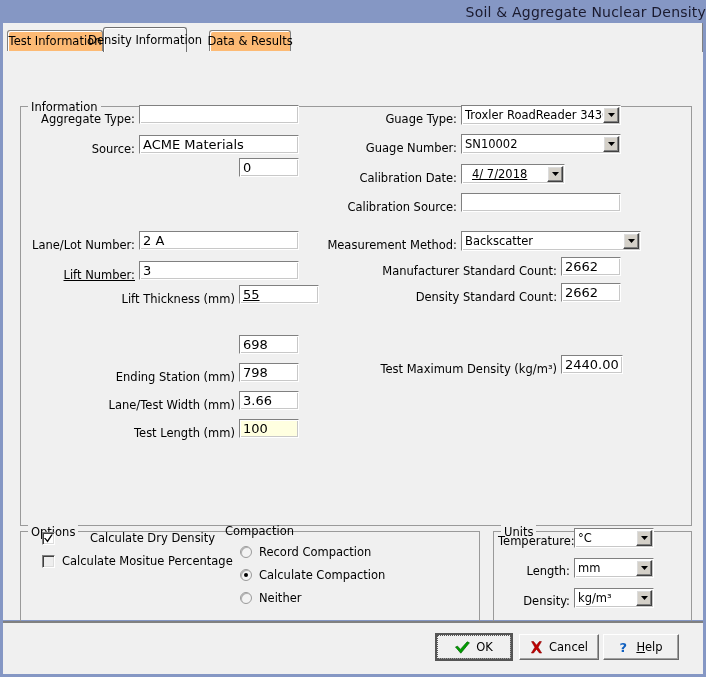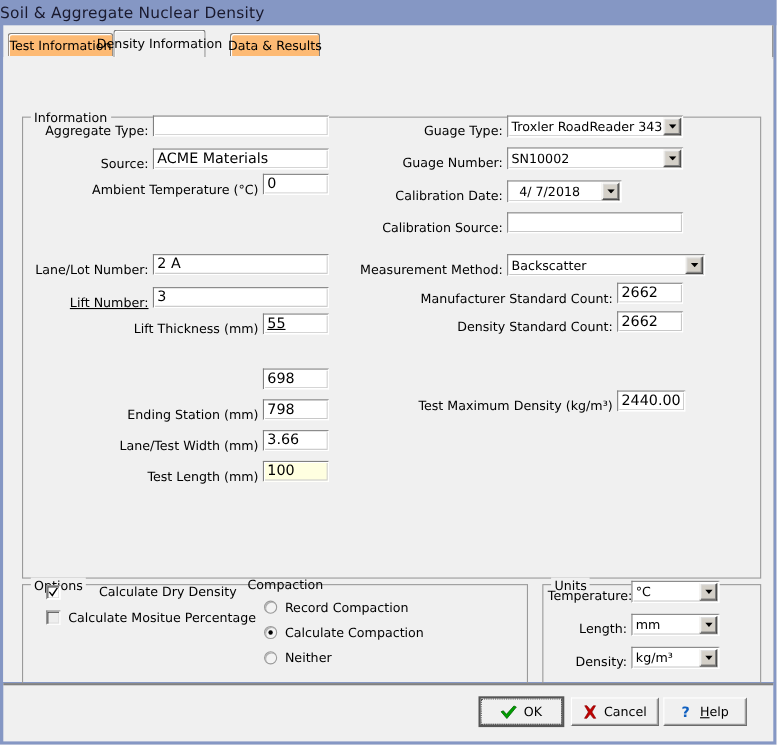--- a/index.html
+++ b/index.html
@@ -15,21 +15,21 @@
     position: relative;
     width: 706px; height: 677px;
     background: #8597c4;
     box-sizing: border-box;
   }
   
   .titlebar {
     position: absolute; left: 0; top: 0;
     width: 706px; height: 23px;
     background: #8597c4;
-    display: flex; align-items: center; justify-content: flex-start;
+    display: flex; align-items: center; justify-content: flex-end;
   }
   .titlebar .title {
     font-size: 14px;
     color: #1a1a2e;
     letter-spacing: .2px;
   }
   
   .client {
     position: absolute; left: 3px; top: 23px;
     width: 700px; height: 597px;
@@ -262,31 +262,30 @@
       <div class="group" id="grp-information">
         <span class="legend">Information</span>
       </div>
 
       <div class="lbl r" style="left:20px;top:60px;width:112px;">Aggregate Type:</div>
       <div class="tf" style="left:136px;top:52px;width:160px;"></div>
 
       <div class="lbl r" style="left:20px;top:90px;width:112px;">Source:</div>
       <div class="tf" style="left:136px;top:82px;width:160px;">ACME Materials</div>
 
-      <div class="lbl r" style="left:20px;top:113px;width:212px;">Ambient Temperature (°C)</div>
       <div class="tf" style="left:236px;top:105px;width:60px;">0</div>
 
       <div class="lbl r" style="left:20px;top:186px;width:112px;">Lane/Lot Number:</div>
       <div class="tf" style="left:136px;top:178px;width:160px;">2 A</div>
 
       <div class="lbl r" style="left:20px;top:216px;width:112px;text-decoration:underline;">Lift Number:</div>
       <div class="tf" style="left:136px;top:208px;width:160px;">3</div>
 
       <div class="lbl r" style="left:20px;top:240px;width:212px;">Lift Thickness (mm)</div>
-      <div class="tf" style="left:236px;top:232px;width:60px;text-decoration:underline;">55</div>
+      <div class="tf" style="left:236px;top:232px;width:80px;text-decoration:underline;">55</div>
 
       <div class="tf" style="left:236px;top:282px;width:60px;">698</div>
 
       <div class="lbl r" style="left:20px;top:318px;width:212px;">Ending Station (mm)</div>
       <div class="tf" style="left:236px;top:310px;width:60px;">798</div>
 
       <div class="lbl r" style="left:20px;top:346px;width:212px;">Lane/Test Width (mm)</div>
       <div class="tf" style="left:236px;top:338px;width:60px;">3.66</div>
 
       <div class="lbl r" style="left:20px;top:374px;width:212px;">Test Length (mm)</div>
@@ -306,21 +305,21 @@
       <div class="combo" style="left:458px;top:81px;width:160px;">
         <span class="ctext">SN10002</span>
         <span class="cbtn">
           <svg width="7" height="4" viewBox="0 0 7 4">
               <path d="M0 0 L7 0 L3.5 4 Z" fill="#000"></path>
             </svg>
         </span>
       </div>
 
       <div class="lbl r" style="left:330px;top:119px;width:124px;">Calibration Date:</div>
-      <div class="combo" style="left:458px;top:111px;width:104px;">
+      <div class="combo" style="left:458px;top:111px;width:104px;text-decoration:underline;">
         <span class="ctext" style="padding-left:10px;">4/  7/2018</span>
         <span class="cbtn">
           <svg width="7" height="4" viewBox="0 0 7 4">
               <path d="M0 0 L7 0 L3.5 4 Z" fill="#000"></path>
             </svg>
         </span>
       </div>
 
       <div class="lbl r" style="left:330px;top:148px;width:124px;">Calibration Source:</div>
       <div class="tf" style="left:458px;top:140px;width:160px;"></div>

